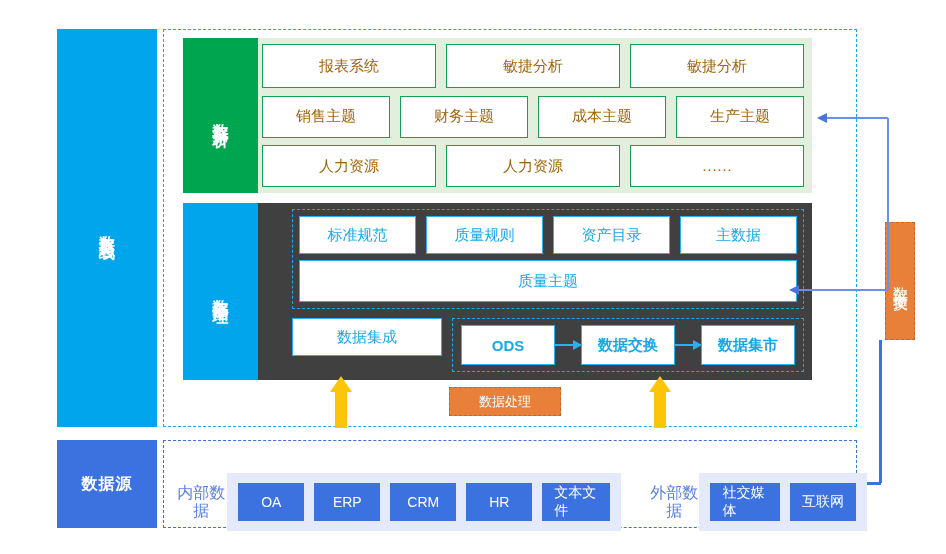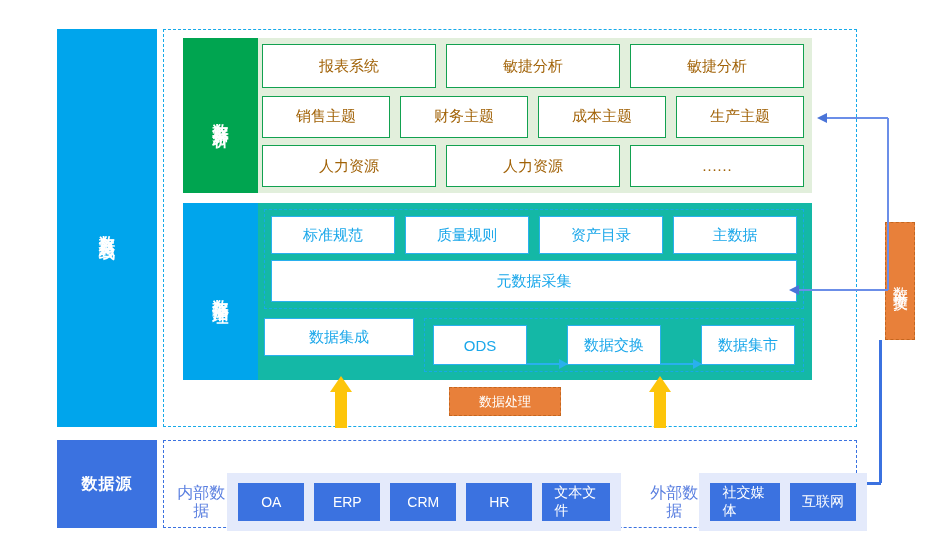--- a/index.html
+++ b/index.html
@@ -36,35 +36,35 @@
   .a-row.r1 > div{flex:1;}
   .a-row.r2 > div,.a-row.r3 > div{flex:1;font-family:Liberation Serif, serif;}
   .gbox{
     background:#ffffff;border:1.2px solid #12a150;color:#a16207;
     height:40px;display:flex;align-items:center;justify-content:center;
     font-size:15px;
   }
   .a-row.r1 .gbox{height:42px;}
 
   
-  #gov-band{left:183px;top:203px;width:629px;height:177px;background:#14b8a6;display:flex;}
+  #gov-band{left:183px;top:203px;width:629px;height:177px;background:#404040;display:flex;gap:28px;}
   #gov-label{width:75px;height:177px;background:#00a5ec;}
   #gov-right{flex:1;padding:6px 8px 8px 6px;display:flex;flex-direction:column;}
   #gov-upper{border:1.3px dashed #17a9e8;padding:6px;display:flex;flex-direction:column;gap:6px;}
   .g-row{display:flex;gap:10px;}
   .g-row > div{flex:1;}
   .bbox{
     background:#ffffff;border:1.2px solid #29b0ee;color:#1aa7ea;
     height:36px;display:flex;align-items:center;justify-content:center;
     font-size:15px;
   }
   #meta-box{height:40px;}
   #gov-lower{margin-top:9px;display:flex;align-items:stretch;gap:10px;flex:1;}
   #integration-box{width:148px;}
-  #pipeline{flex:1;border:1.3px dashed #17a9e8;padding:6px 8px;display:flex;align-items:flex-end;}
+  #pipeline{flex:1;border:1.3px dashed #17a9e8;padding:6px 8px;display:flex;align-items:center;font-weight:bold;}
   #pipeline .bbox{height:38px;}
   .pipe-item{width:92px;}
   .pipe-arrow{flex:1;height:2px;background:#29b0ee;position:relative;margin:0 0px;}
   .pipe-arrow:after{
     content:"";position:absolute;right:-1px;top:-4px;
     border-left:9px solid #29b0ee;border-top:5px solid transparent;border-bottom:5px solid transparent;
   }
 
   
   .up-arrow{width:22px;height:52px;}
@@ -151,21 +151,21 @@
     <span class="vtext">数据治理</span>
   </div>
   <div id="gov-right">
     <div id="gov-upper">
       <div class="g-row">
         <div class="bbox">标准规范</div>
         <div class="bbox">质量规则</div>
         <div class="bbox">资产目录</div>
         <div class="bbox">主数据</div>
       </div>
-      <div class="bbox" id="meta-box">元数据采集</div>
+      <div class="bbox" id="meta-box">质量主题</div>
     </div>
     <div id="gov-lower">
       <div class="bbox" id="integration-box">数据集成</div>
       <div id="pipeline">
         <div class="bbox pipe-item">ODS</div>
         <div class="pipe-arrow"></div>
         <div class="bbox pipe-item">数据交换</div>
         <div class="pipe-arrow"></div>
         <div class="bbox pipe-item">数据集市</div>
       </div>

